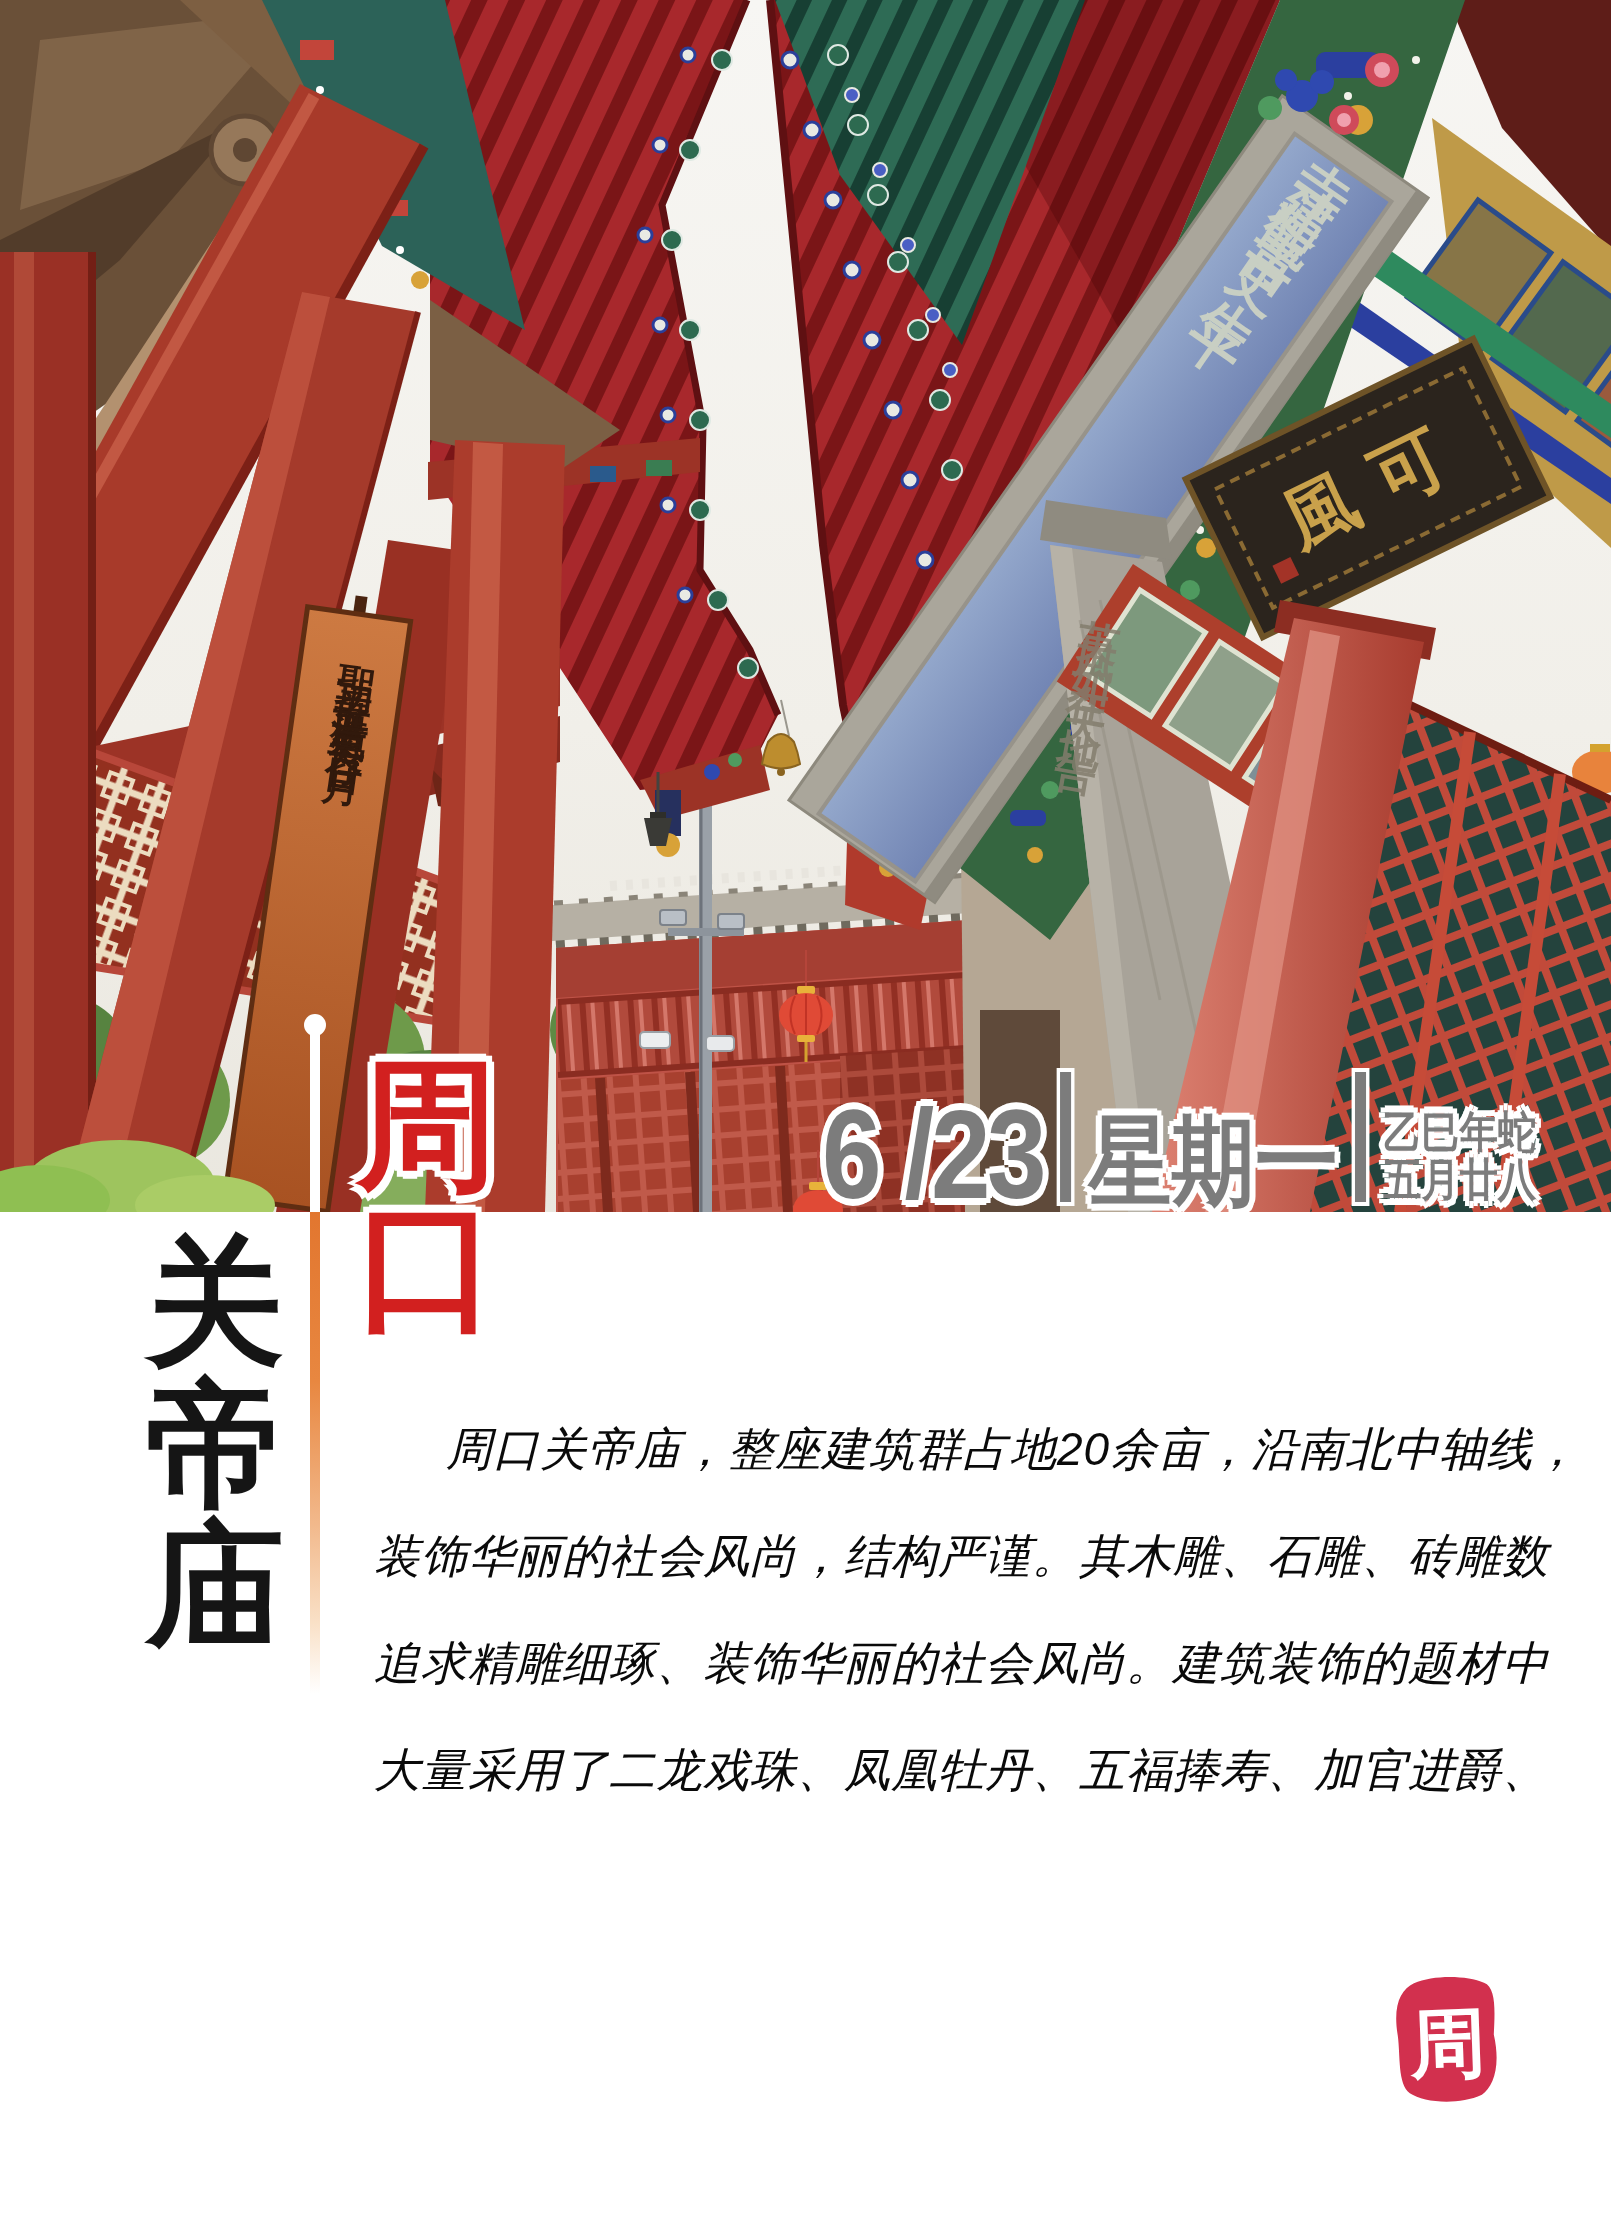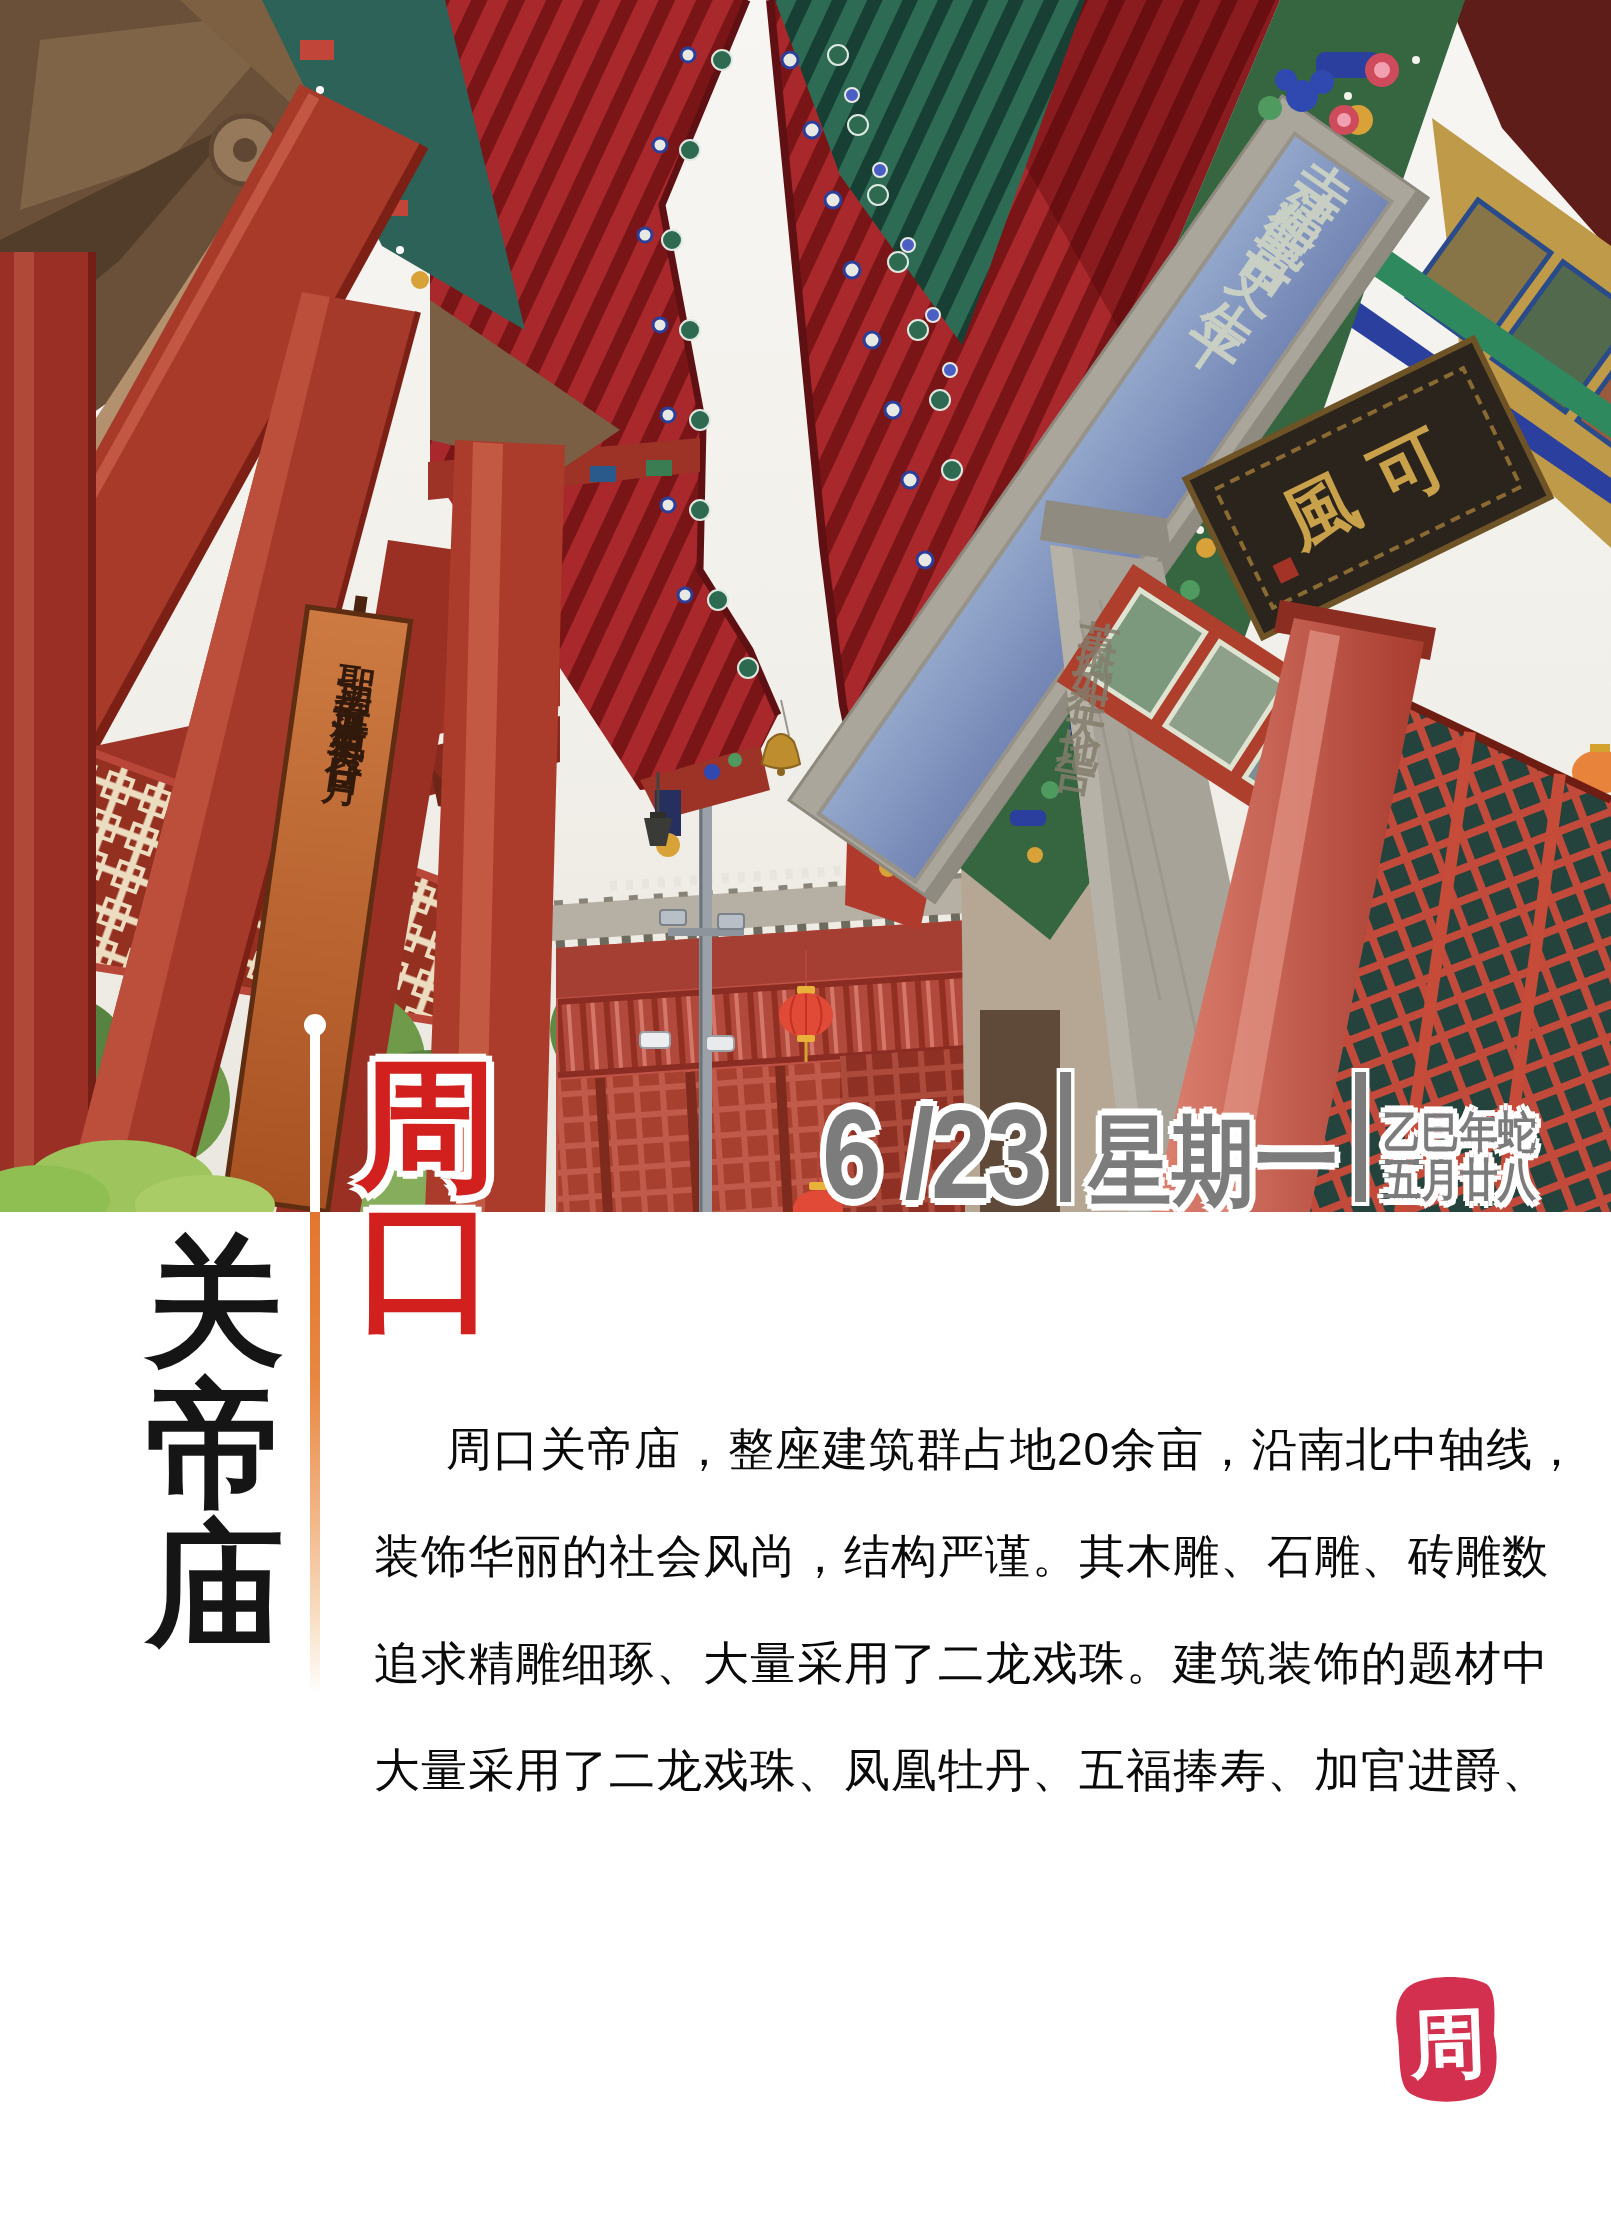--- a/index.html
+++ b/index.html
@@ -75,21 +75,21 @@
   }
   .side-char.s1{top:1234px;}
   .side-char.s2{top:1377px;}
   .side-char.s3{top:1518px;}
   
   .divider-dot{position:absolute;left:304px;top:1014px;width:22px;height:22px;border-radius:50%;background:#fff;}
   .divider-white{position:absolute;left:310px;top:1033px;width:10px;height:179px;background:#fff;}
   .divider-orange{position:absolute;left:310px;top:1212px;width:10px;height:482px;
     background:linear-gradient(180deg,#e2762f 0%,#ea9а55 0%,#e88740 35%,#f2b98c 65%,#f9e0c6 85%,rgba(255,255,255,0) 100%);}
   
-  .body-text{position:absolute;left:374px;top:1396px;width:1190px;color:#0a0a0a;}
+  .body-text{position:absolute;left:374px;top:1396px;width:1190px;color:#0a0a0a;font-style:italic;}
   .body-line{
     height:107px;line-height:107px;font-size:46px;font-weight:500;
     letter-spacing:1px;white-space:nowrap;
     font-family:"Liberation Sans","DejaVu Sans",sans-serif;
   }
   .body-line.indent{text-indent:72px;}
   
   .seal{position:absolute;left:1392px;top:1976px;width:112px;height:130px;transform:rotate(-2deg);}
 </style>
 </head>
@@ -491,21 +491,21 @@
   <div class="side-char s2">帝</div>
   <div class="side-char s3">庙</div>
 
   <div class="divider-dot"></div>
   <div class="divider-white"></div>
   <div class="divider-orange" style="background:linear-gradient(180deg,#e2762f 0%,#e88740 35%,#f2b98c 65%,#f9e0c6 85%,rgba(255,255,255,0) 100%);"></div>
 
   <div class="body-text">
     <div class="body-line indent">周口关帝庙，整座建筑群占地20余亩，沿南北中轴线，</div>
     <div class="body-line">装饰华丽的社会风尚，结构严谨。其木雕、石雕、砖雕数</div>
-    <div class="body-line">追求精雕细琢、大量采用了二龙戏珠。建筑装饰的题材中</div>
+    <div class="body-line">追求精雕细琢、装饰华丽的社会风尚。建筑装饰的题材中</div>
     <div class="body-line">大量采用了二龙戏珠、凤凰牡丹、五福捧寿、加官进爵、</div>
   </div>
 
   <div class="seal">
     <svg width="112" height="130" viewBox="0 0 112 130" xmlns="http://www.w3.org/2000/svg">
       <path d="M24,6 C44,-2 78,0 94,8 C106,13 104,36 102,60 C108,92 100,112 88,120 C64,130 30,126 16,116 C4,106 8,78 6,58 C2,28 10,12 24,6 Z" fill="#d2304e"></path>
       <text x="56" y="94" text-anchor="middle" font-family="Liberation Serif, DejaVu Serif, serif" font-size="76" font-weight="700" fill="#ffffff">周</text>
     </svg>
   </div>
 

